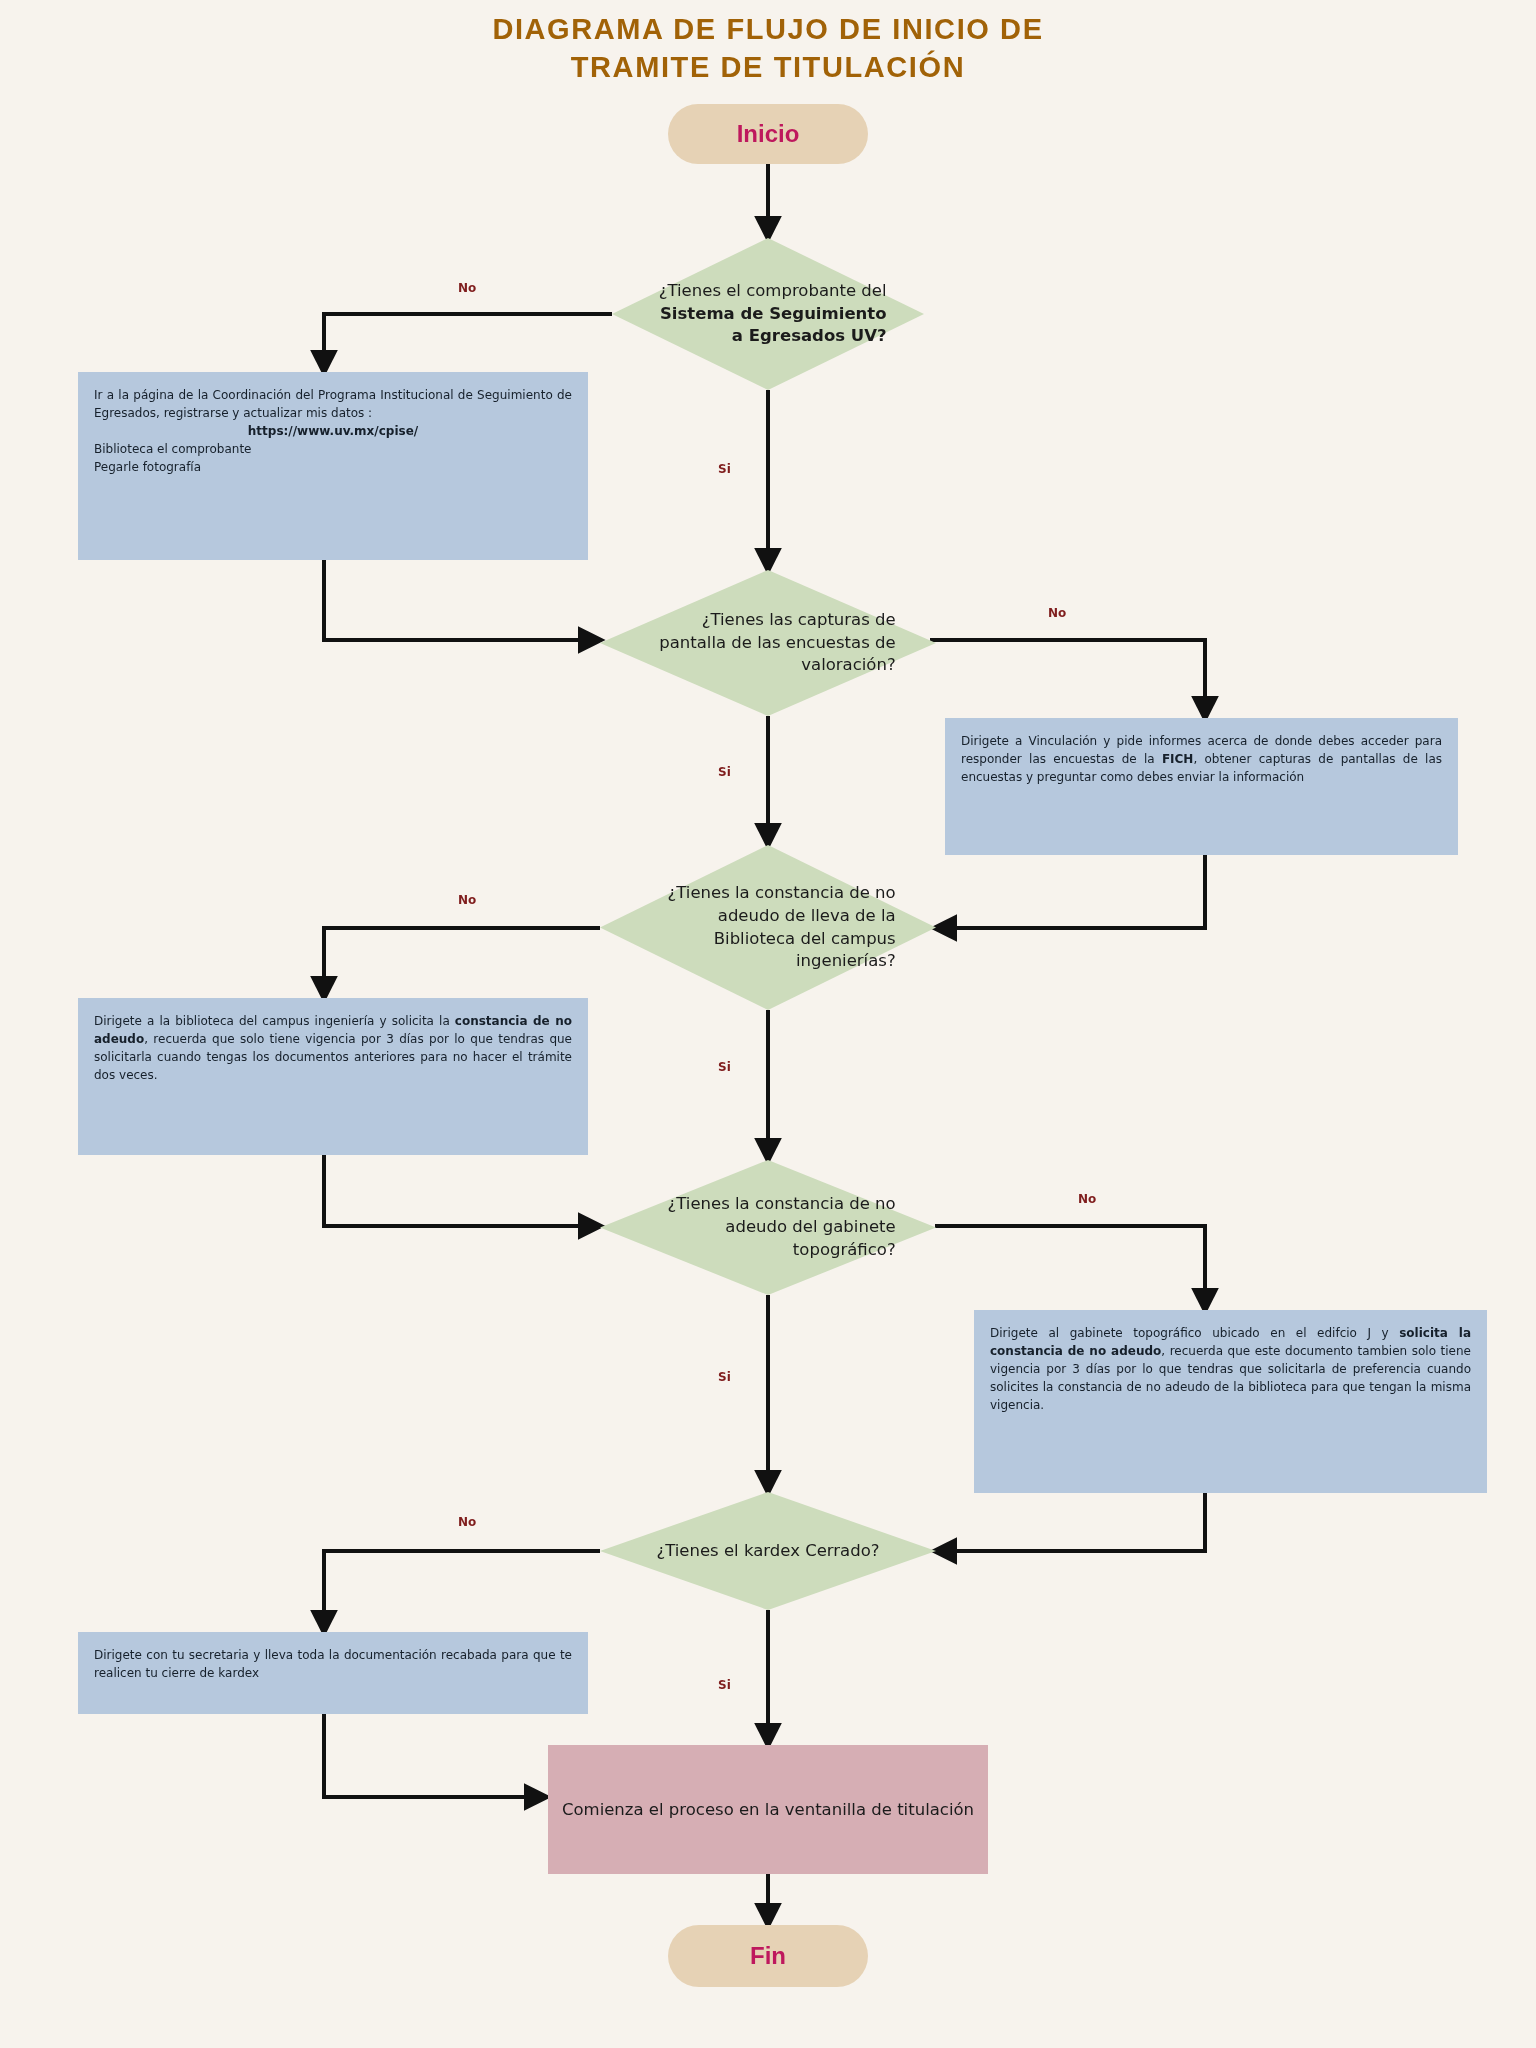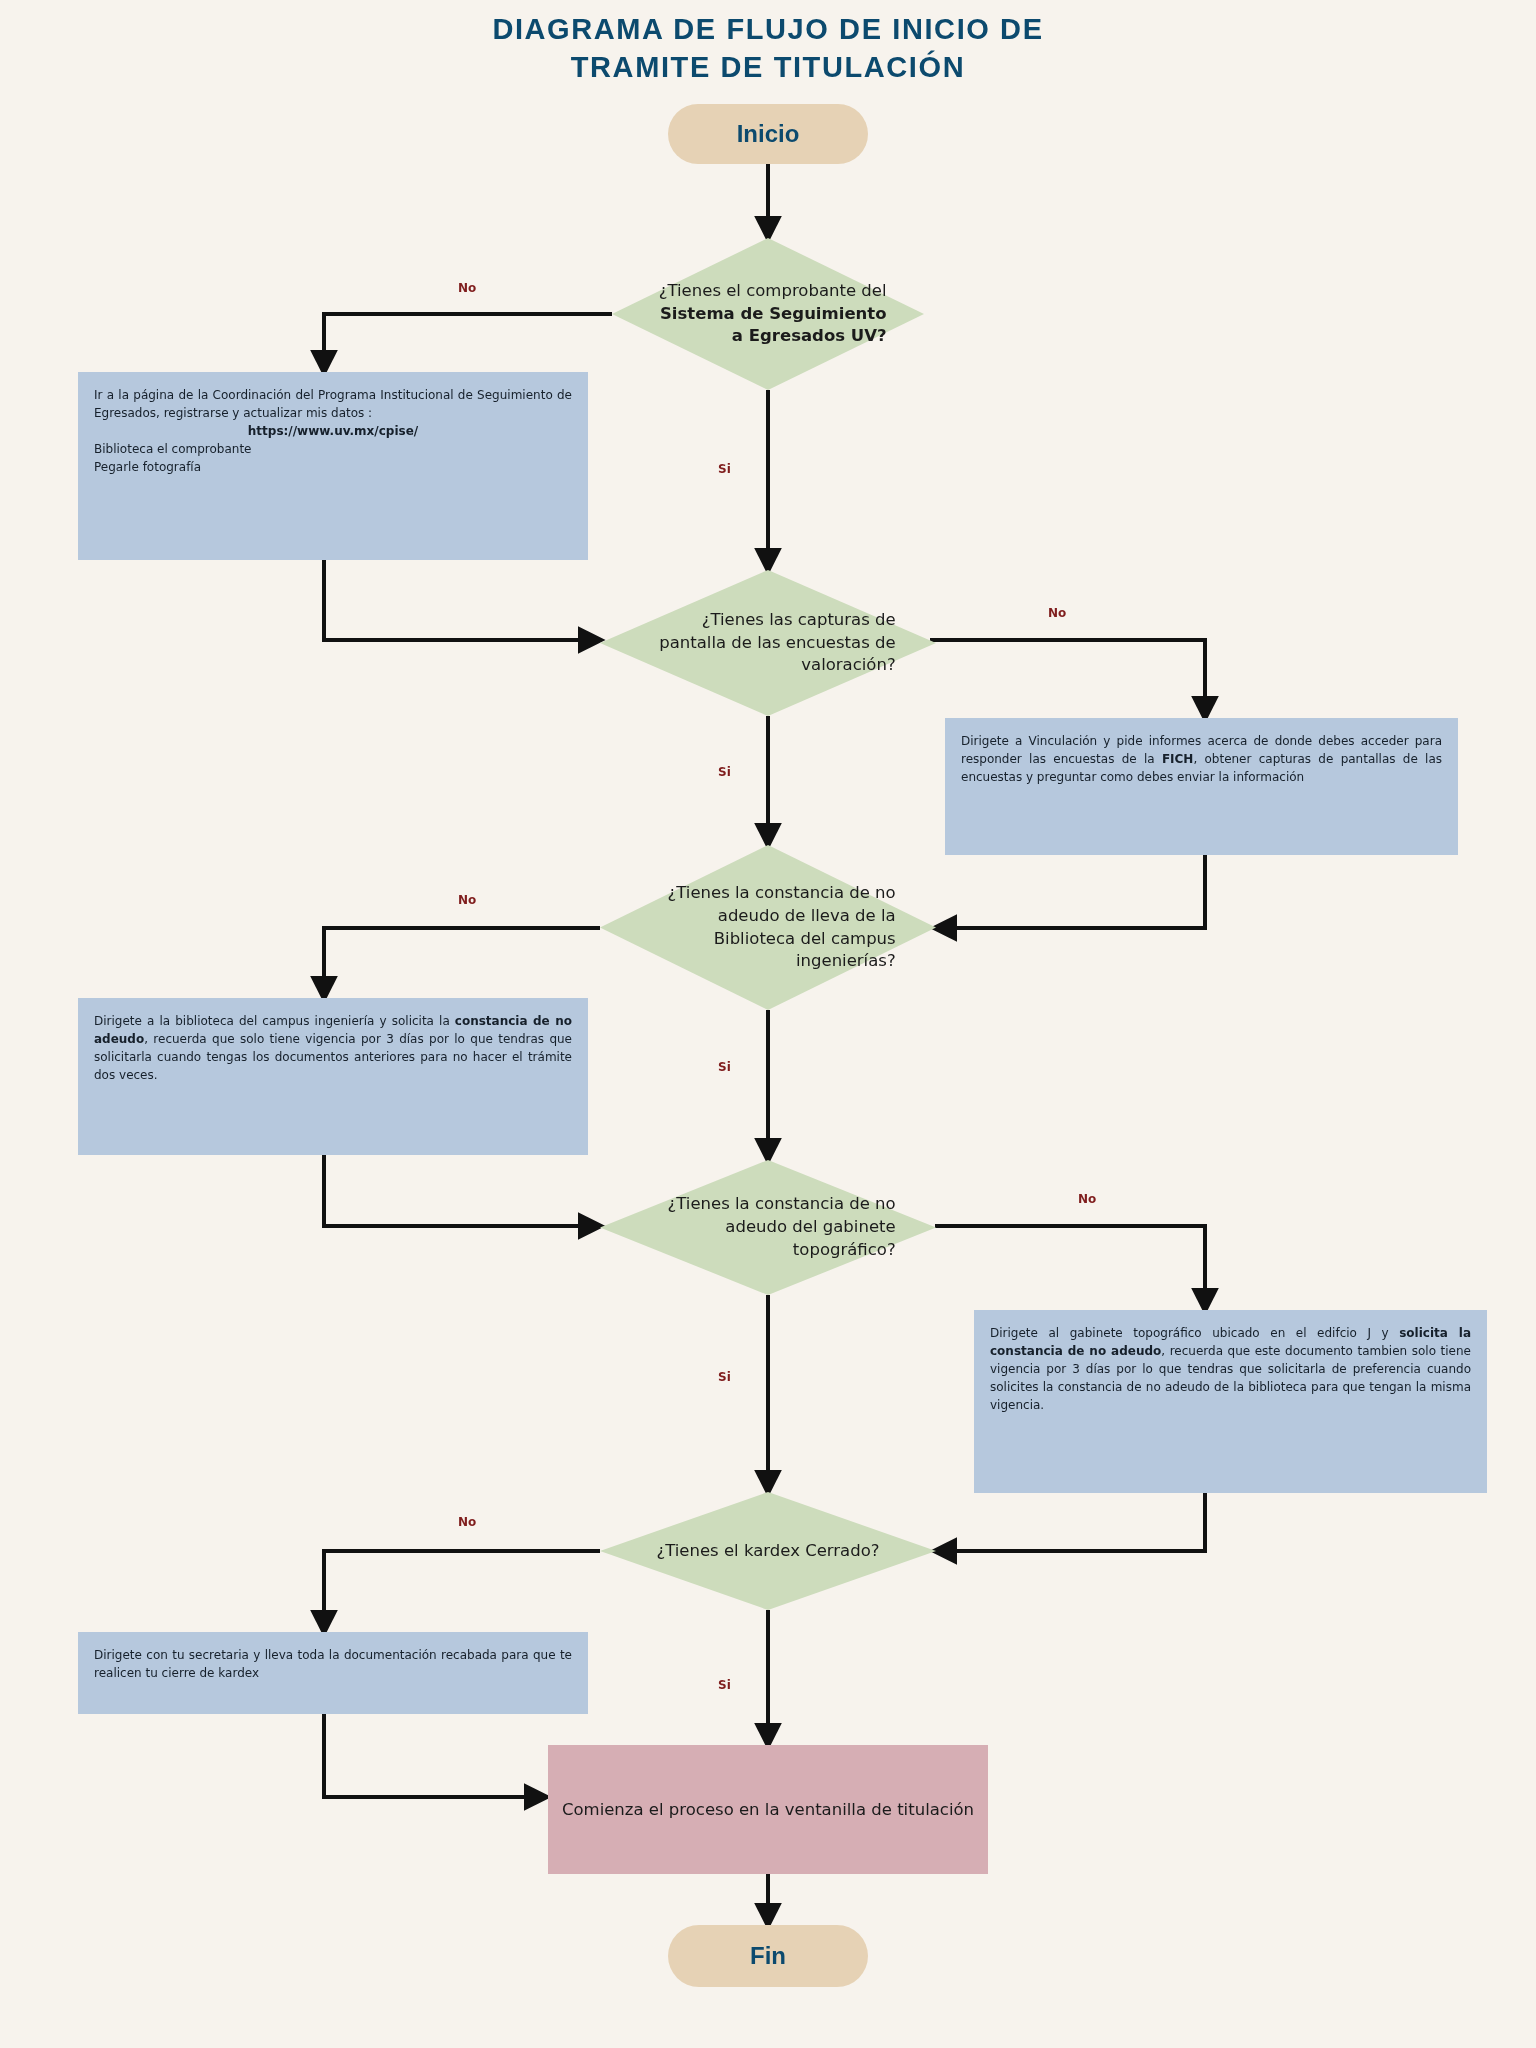--- a/index.html
+++ b/index.html
@@ -10,29 +10,29 @@
     position:relative;
     overflow:hidden;
   }
   #stage{position:absolute;left:0;top:0;width:1536px;height:2048px;}
   svg.links{position:absolute;left:0;top:0;width:1536px;height:2048px;pointer-events:none;}
 
   .title{
     position:absolute;left:0;top:10px;width:1536px;
     text-align:center;
     font-size:29px;font-weight:bold;letter-spacing:1.6px;
-    line-height:1.32;color:#0c4a6e;
+    line-height:1.32;color:#a16207;
   }
 
   .terminal{
     position:absolute;
     background:#e6d2b5;
     border-radius:34px;
     display:flex;align-items:center;justify-content:center;
-    font-size:24px;font-weight:bold;color:#0c4a6e;
+    font-size:24px;font-weight:bold;color:#be185d;
   }
 
   .diamond{position:absolute;}
   .diamond .shape{
     position:absolute;left:0;top:0;width:100%;height:100%;
     background:#cddcbc;
     clip-path:polygon(50% 0%,100% 50%,50% 100%,0% 50%);
   }
   .diamond .dtext{
     position:absolute;left:12%;top:0;width:76%;height:100%;

